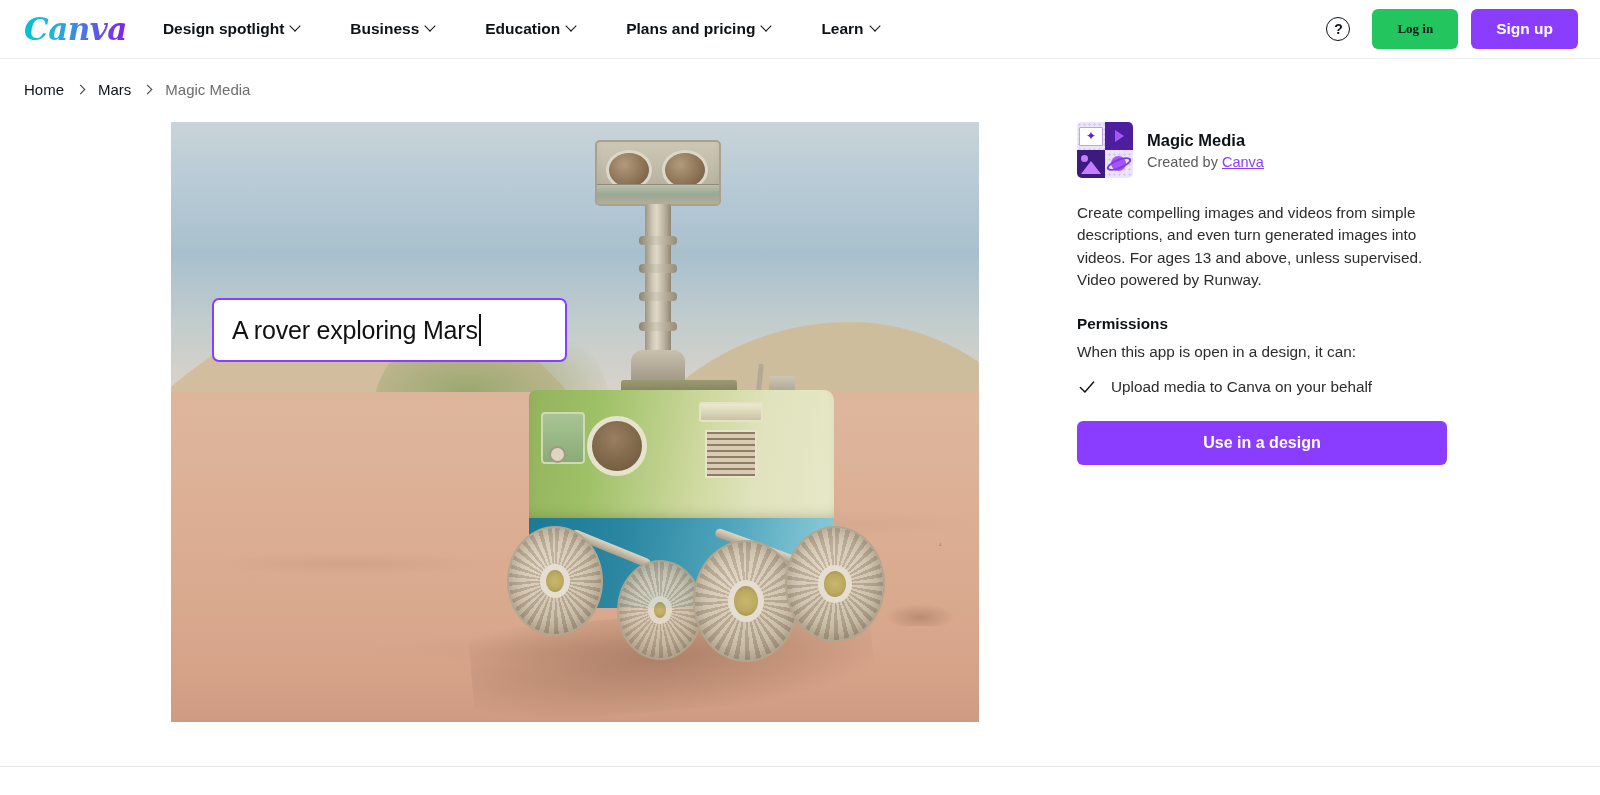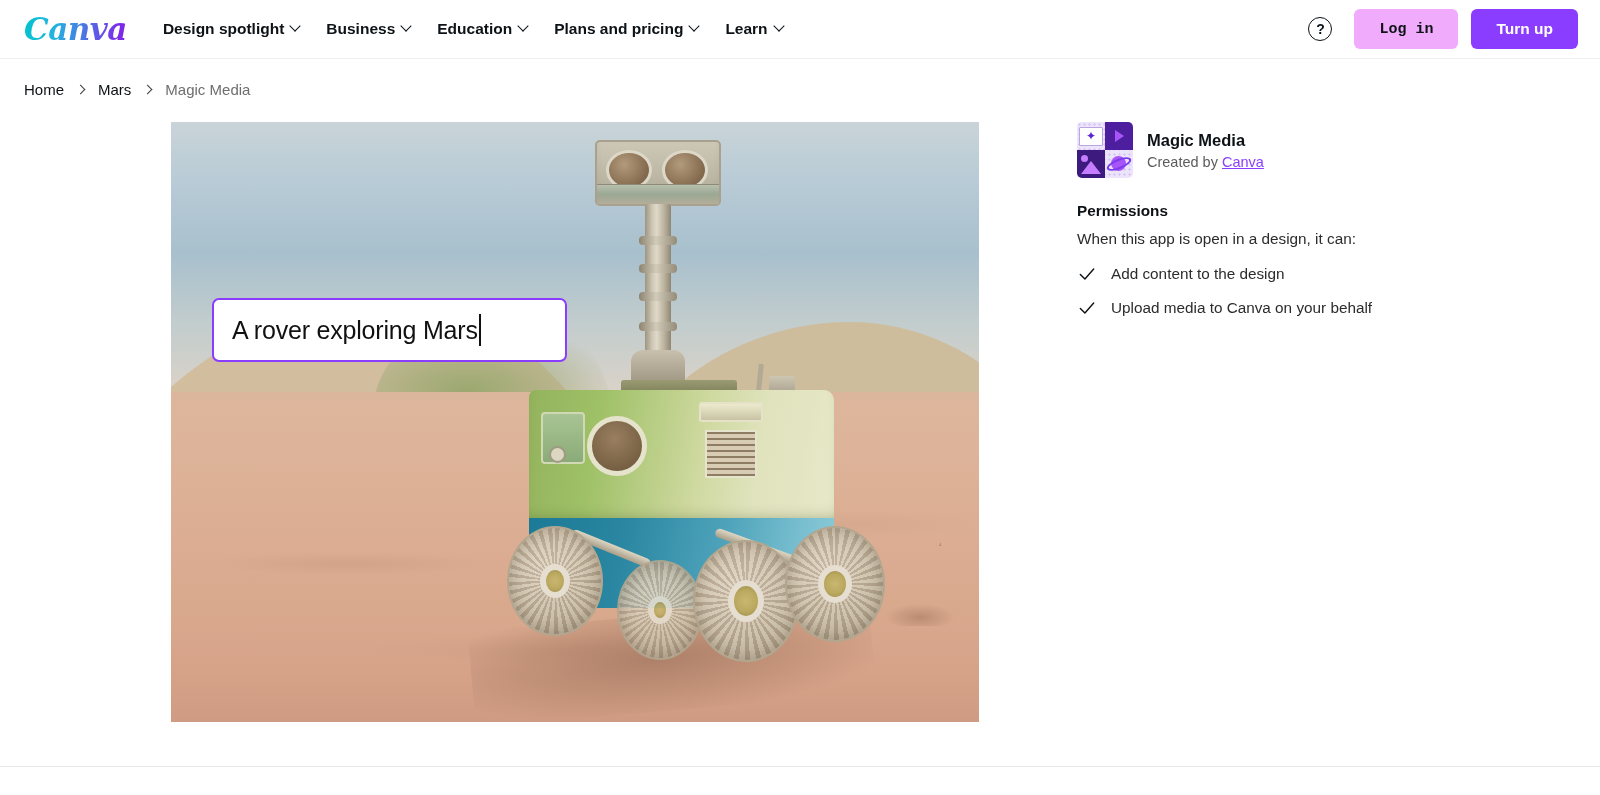--- a/index.html
+++ b/index.html
@@ -27,21 +27,21 @@
     letter-spacing: -0.5px;
     background: linear-gradient(95deg, #00c4cc 0%, #22b3e0 32%, #7d2ae8 92%);
     -webkit-background-clip: text;
     background-clip: text;
     color: transparent;
     -webkit-text-fill-color: transparent;
     margin-right: 36px;
     padding-left: 2px;
     user-select: none;
   }
-  .navlist { display: flex; align-items: center; gap: 24px; }
+  .navlist { display: flex; align-items: center; gap: 48px; }
   .navitem {
     display: flex; align-items: center; gap: 7px;
     font-size: 15.5px; font-weight: 600; color: #0d1216;
     cursor: pointer; white-space: nowrap;
   }
   .chev {
     width: 11px; height: 11px; display: inline-block;
     position: relative; top: -2px;
   }
   .chev:before{
@@ -53,24 +53,24 @@
   }
   .spacer { flex: 1; }
   .help-icon {
     width: 24px; height: 24px; border-radius: 50%;
     border: 1.7px solid #0d1216;
     display: flex; align-items: center; justify-content: center;
     font-size: 14px; font-weight: 700; cursor: pointer;
     margin-right: 22px;
   }
   .btn-login {
-    background: #f0abfc; border: none; border-radius: 6px;
+    background: #22c55e; border: none; border-radius: 6px;
     height: 40px; padding: 0 25px;
-    font-size: 15px; font-weight: 700; color: #0d1216;
-    font-family: Liberation Mono, monospace; cursor: pointer; margin-right: 13px;
+    font-size: 13px; font-weight: 700; color: #0d1216;
+    font-family: Liberation Serif, serif; cursor: pointer; margin-right: 13px;
   }
   .btn-signup {
     background: #8b3dff; border: none; border-radius: 6px;
     height: 40px; padding: 0 25px;
     font-size: 15.5px; font-weight: 700; color: #fff;
     font-family: inherit; cursor: pointer;
   }
 
   
   .crumbs {
@@ -390,21 +390,21 @@
     <div class="navitem">
       <span>Learn</span>
       <span class="chev"></span>
     </div>
   </div>
 
   <div class="spacer"></div>
 
   <div class="help-icon">?</div>
   <button class="btn-login">Log in</button>
-  <button class="btn-signup">Turn up</button>
+  <button class="btn-signup">Sign up</button>
 </div>
 
 <div class="crumbs">
   <span class="crumb">Home</span>
   <span class="crumb-sep"></span>
   <span class="crumb">Mars</span>
   <span class="crumb-sep"></span>
   <span class="crumb last">Magic Media</span>
 </div>
 
@@ -502,34 +502,30 @@
       <div>
         <div class="app-name">Magic Media</div>
         <div class="app-by">
           <span>Created by</span>
           <a>Canva</a>
         </div>
       </div>
     </div>
 
 
+    <p class="desc">Create compelling images and videos from simple descriptions, and even turn generated images into videos. For ages 13 and above, unless supervised. Video powered by Runway.</p>
 
     <div class="perm-title">Permissions</div>
     <div class="perm-sub">When this app is open in a design, it can:</div>
 
-    <div class="perm-row">
-      <svg class="check" viewBox="0 0 24 24">
-        <path d="M4 12.5 L9.5 18 L20 6" fill="none" stroke="#0d1216" stroke-width="1.7" stroke-linecap="round" stroke-linejoin="round"></path>
-      </svg>
-      <span class="perm-label">Add content to the design</span>
-    </div>
     <div class="perm-row">
       <svg class="check" viewBox="0 0 24 24">
         <path d="M4 12.5 L9.5 18 L20 6" fill="none" stroke="#0d1216" stroke-width="1.7" stroke-linecap="round" stroke-linejoin="round"></path>
       </svg>
       <span class="perm-label">Upload media to Canva on your behalf</span>
     </div>
 
+    <button class="cta">Use in a design</button>
 
   </div>
 </div>
 
 <div class="footer-rule"></div>
 
 </body></html>

